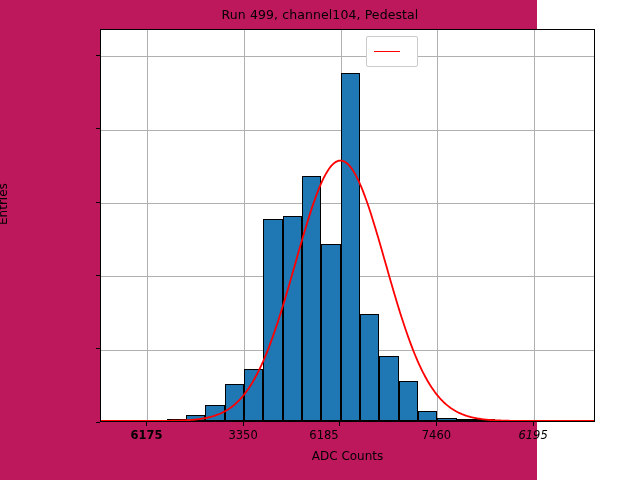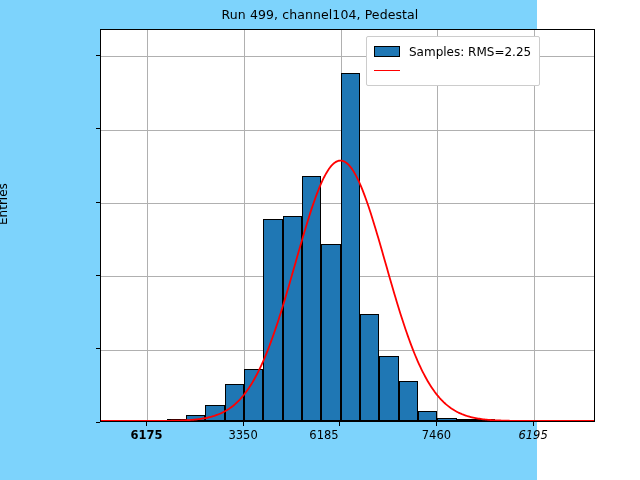--- a/index.html
+++ b/index.html
@@ -12,21 +12,21 @@
     height: 480px;
     font-family: "DejaVu Sans", sans-serif;
     overflow: hidden;
     position: relative;
   }
   #figure {
     position: absolute;
     left: 0; top: 0;
     width: 537px;
     height: 480px;
-    background: #7dd3fc;
+    background: #be185d;
   }
   #chart-title {
     position: absolute;
     left: 0;
     top: 7px;
     width: 640px;
     text-align: center;
     font-size: 12.5px;
     color: #000000;
     letter-spacing: 0.1px;
@@ -152,20 +152,21 @@
   .mathvar { font-family: "DejaVu Serif", serif; font-style: italic; }
 </style>
 </head>
 <body>
 
 <div id="figure">
 
   <div id="chart-title">Run 499, channel104, Pedestal</div>
 
   <div id="ylabel">Entries</div>
+  <div id="xlabel">ADC Counts</div>
 
   <div id="ytick-labels">
       <div class="ytick-mark" style="top: 421.5px;"></div>
       <div class="ytick-mark" style="top: 348.18px;"></div>
       <div class="ytick-mark" style="top: 274.86px;"></div>
       <div class="ytick-mark" style="top: 201.54px;"></div>
       <div class="ytick-mark" style="top: 128.22px;"></div>
       <div class="ytick-mark" style="top: 54.9px;"></div>
     </div>
   <div id="xtick-labels">
@@ -212,22 +213,18 @@
         <div class="bar" style="left: 336.45px; width: 19.34px; height: 3.23px;"></div>
         <div class="bar" style="left: 355.78px; width: 19.34px; height: 0.88px;"></div>
         <div class="bar" style="left: 375.12px; width: 19.34px; height: 0.29px;"></div>
       </div>
     <svg id="fit-curve" viewBox="0 0 495 393" preserveAspectRatio="none">
       <path id="fit-path" fill="none" stroke="#ff0000" stroke-width="1.8" stroke-linejoin="round" stroke-linecap="round" vector-effect="non-scaling-stroke" d="M0.00,393.00 L1.24,393.00 L2.47,393.00 L3.71,393.00 L4.95,393.00 L6.19,393.00 L7.43,393.00 L8.66,393.00 L9.90,393.00 L11.14,393.00 L12.38,393.00 L13.61,393.00 L14.85,393.00 L16.09,393.00 L17.32,393.00 L18.56,393.00 L19.80,393.00 L21.04,393.00 L22.28,393.00 L23.51,393.00 L24.75,393.00 L25.99,393.00 L27.23,393.00 L28.46,393.00 L29.70,392.99 L30.94,392.99 L32.17,392.99 L33.41,392.99 L34.65,392.99 L35.89,392.99 L37.13,392.99 L38.36,392.99 L39.60,392.99 L40.84,392.98 L42.08,392.98 L43.31,392.98 L44.55,392.98 L45.79,392.98 L47.02,392.97 L48.26,392.97 L49.50,392.96 L50.74,392.96 L51.98,392.96 L53.21,392.95 L54.45,392.94 L55.69,392.94 L56.92,392.93 L58.16,392.92 L59.40,392.91 L60.64,392.90 L61.87,392.89 L63.11,392.88 L64.35,392.87 L65.59,392.85 L66.83,392.83 L68.06,392.82 L69.30,392.80 L70.54,392.77 L71.77,392.75 L73.01,392.72 L74.25,392.69 L75.49,392.66 L76.72,392.63 L77.96,392.59 L79.20,392.54 L80.44,392.50 L81.68,392.45 L82.91,392.39 L84.15,392.33 L85.39,392.27 L86.62,392.19 L87.86,392.11 L89.10,392.03 L90.34,391.94 L91.57,391.84 L92.81,391.73 L94.05,391.61 L95.29,391.48 L96.53,391.34 L97.76,391.19 L99.00,391.03 L100.24,390.85 L101.47,390.66 L102.71,390.46 L103.95,390.24 L105.19,390.01 L106.43,389.75 L107.66,389.48 L108.90,389.18 L110.14,388.87 L111.38,388.53 L112.61,388.17 L113.85,387.79 L115.09,387.37 L116.32,386.93 L117.56,386.46 L118.80,385.96 L120.04,385.43 L121.28,384.86 L122.51,384.25 L123.75,383.61 L124.99,382.92 L126.23,382.20 L127.46,381.43 L128.70,380.62 L129.94,379.76 L131.17,378.85 L132.41,377.89 L133.65,376.87 L134.89,375.80 L136.13,374.67 L137.36,373.49 L138.60,372.24 L139.84,370.93 L141.08,369.55 L142.31,368.11 L143.55,366.60 L144.79,365.01 L146.02,363.36 L147.26,361.63 L148.50,359.82 L149.74,357.94 L150.98,355.97 L152.21,353.93 L153.45,351.80 L154.69,349.59 L155.92,347.30 L157.16,344.92 L158.40,342.46 L159.64,339.90 L160.87,337.27 L162.11,334.54 L163.35,331.73 L164.59,328.83 L165.83,325.84 L167.06,322.76 L168.30,319.60 L169.54,316.36 L170.77,313.03 L172.01,309.62 L173.25,306.13 L174.49,302.56 L175.72,298.91 L176.96,295.19 L178.20,291.40 L179.44,287.55 L180.68,283.62 L181.91,279.64 L183.15,275.60 L184.39,271.51 L185.62,267.36 L186.86,263.18 L188.10,258.95 L189.34,254.69 L190.57,250.40 L191.81,246.09 L193.05,241.77 L194.29,237.43 L195.53,233.08 L196.76,228.74 L198.00,224.41 L199.24,220.09 L200.47,215.79 L201.71,211.53 L202.95,207.30 L204.19,203.11 L205.43,198.97 L206.66,194.89 L207.90,190.88 L209.14,186.94 L210.38,183.08 L211.61,179.31 L212.85,175.64 L214.09,172.06 L215.32,168.60 L216.56,165.25 L217.80,162.03 L219.04,158.93 L220.28,155.97 L221.51,153.15 L222.75,150.49 L223.99,147.97 L225.23,145.61 L226.46,143.42 L227.70,141.40 L228.94,139.55 L230.17,137.88 L231.41,136.39 L232.65,135.08 L233.89,133.96 L235.13,133.03 L236.36,132.30 L237.60,131.75 L238.84,131.41 L240.08,131.25 L241.31,131.30 L242.55,131.53 L243.79,131.97 L245.02,132.60 L246.26,133.42 L247.50,134.43 L248.74,135.63 L249.98,137.02 L251.21,138.59 L252.45,140.34 L253.69,142.26 L254.92,144.36 L256.16,146.62 L257.40,149.05 L258.64,151.63 L259.87,154.37 L261.11,157.25 L262.35,160.27 L263.59,163.42 L264.83,166.70 L266.06,170.10 L267.30,173.61 L268.54,177.23 L269.77,180.95 L271.01,184.76 L272.25,188.66 L273.49,192.63 L274.72,196.67 L275.96,200.78 L277.20,204.93 L278.44,209.14 L279.68,213.39 L280.91,217.67 L282.15,221.98 L283.39,226.30 L284.62,230.64 L285.86,234.98 L287.10,239.33 L288.34,243.66 L289.57,247.98 L290.81,252.28 L292.05,256.56 L293.29,260.81 L294.53,265.01 L295.76,269.18 L297.00,273.30 L298.24,277.37 L299.47,281.39 L300.71,285.35 L301.95,289.24 L303.19,293.07 L304.43,296.83 L305.66,300.52 L306.90,304.13 L308.14,307.67 L309.38,311.12 L310.61,314.50 L311.85,317.79 L313.09,321.00 L314.32,324.12 L315.56,327.16 L316.80,330.11 L318.04,332.97 L319.28,335.74 L320.51,338.43 L321.75,341.03 L322.99,343.54 L324.23,345.97 L325.46,348.31 L326.70,350.57 L327.94,352.74 L329.17,354.83 L330.41,356.84 L331.65,358.77 L332.89,360.62 L334.13,362.39 L335.36,364.09 L336.60,365.72 L337.84,367.27 L339.08,368.75 L340.31,370.16 L341.55,371.51 L342.79,372.79 L344.02,374.01 L345.26,375.17 L346.50,376.28 L347.74,377.32 L348.98,378.31 L350.21,379.25 L351.45,380.14 L352.69,380.98 L353.92,381.77 L355.16,382.52 L356.40,383.23 L357.64,383.89 L358.87,384.52 L360.11,385.11 L361.35,385.66 L362.59,386.18 L363.83,386.67 L365.06,387.13 L366.30,387.56 L367.54,387.96 L368.77,388.33 L370.01,388.68 L371.25,389.01 L372.49,389.32 L373.72,389.60 L374.96,389.86 L376.20,390.11 L377.44,390.34 L378.68,390.55 L379.91,390.75 L381.15,390.93 L382.39,391.10 L383.62,391.26 L384.86,391.40 L386.10,391.54 L387.34,391.66 L388.57,391.78 L389.81,391.88 L391.05,391.98 L392.29,392.07 L393.53,392.15 L394.76,392.23 L396.00,392.29 L397.24,392.36 L398.47,392.42 L399.71,392.47 L400.95,392.52 L402.19,392.56 L403.43,392.60 L404.66,392.64 L405.90,392.68 L407.14,392.71 L408.38,392.73 L409.61,392.76 L410.85,392.78 L412.09,392.81 L413.32,392.82 L414.56,392.84 L415.80,392.86 L417.04,392.87 L418.28,392.89 L419.51,392.90 L420.75,392.91 L421.99,392.92 L423.23,392.93 L424.46,392.93 L425.70,392.94 L426.94,392.95 L428.17,392.95 L429.41,392.96 L430.65,392.96 L431.89,392.97 L433.13,392.97 L434.36,392.97 L435.60,392.98 L436.84,392.98 L438.08,392.98 L439.31,392.98 L440.55,392.99 L441.79,392.99 L443.02,392.99 L444.26,392.99 L445.50,392.99 L446.74,392.99 L447.98,392.99 L449.21,392.99 L450.45,392.99 L451.69,393.00 L452.92,393.00 L454.16,393.00 L455.40,393.00 L456.64,393.00 L457.87,393.00 L459.11,393.00 L460.35,393.00 L461.59,393.00 L462.83,393.00 L464.06,393.00 L465.30,393.00 L466.54,393.00 L467.77,393.00 L469.01,393.00 L470.25,393.00 L471.49,393.00 L472.72,393.00 L473.96,393.00 L475.20,393.00 L476.44,393.00 L477.68,393.00 L478.91,393.00 L480.15,393.00 L481.39,393.00 L482.62,393.00 L483.86,393.00 L485.10,393.00 L486.34,393.00 L487.57,393.00 L488.81,393.00 L490.05,393.00 L491.29,393.00 L492.53,393.00 L493.76,393.00 L495.00,393.00"></path>
     </svg>
   </div>
 
   <div id="legend">
-    <div class="legend-row">
-      <span class="legend-swatch-patch"></span>
-      <span class="legend-text">Samples: RMS=2.25</span>
-    </div>
     <div class="legend-row legend-row-fit">
       <span class="legend-swatch-line"></span>
     </div>
   </div>
 
 </div>
 
 </body></html>

